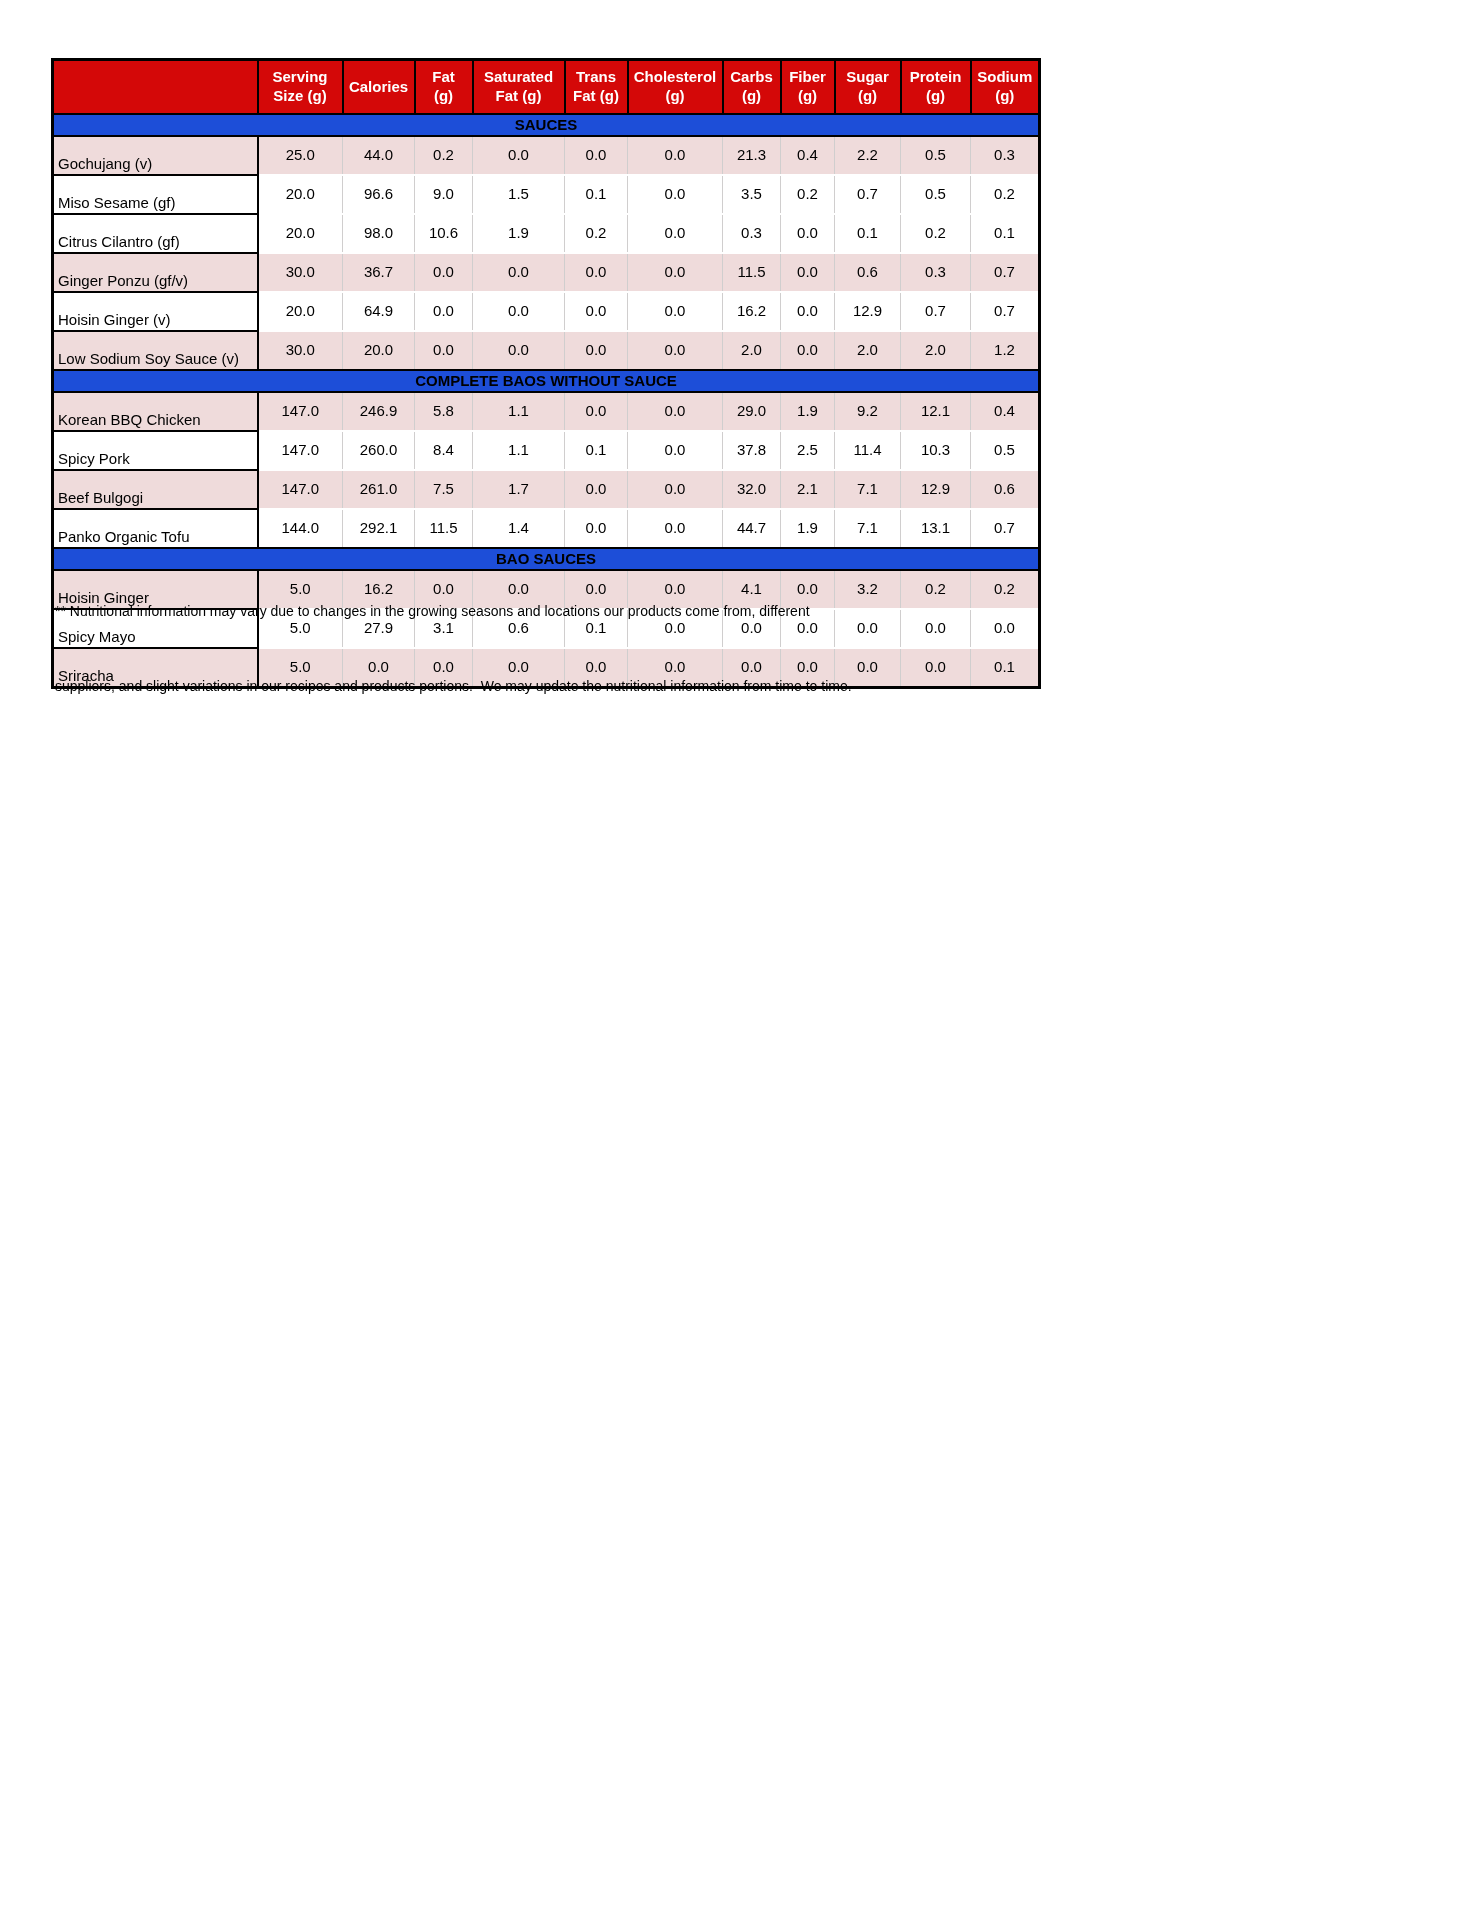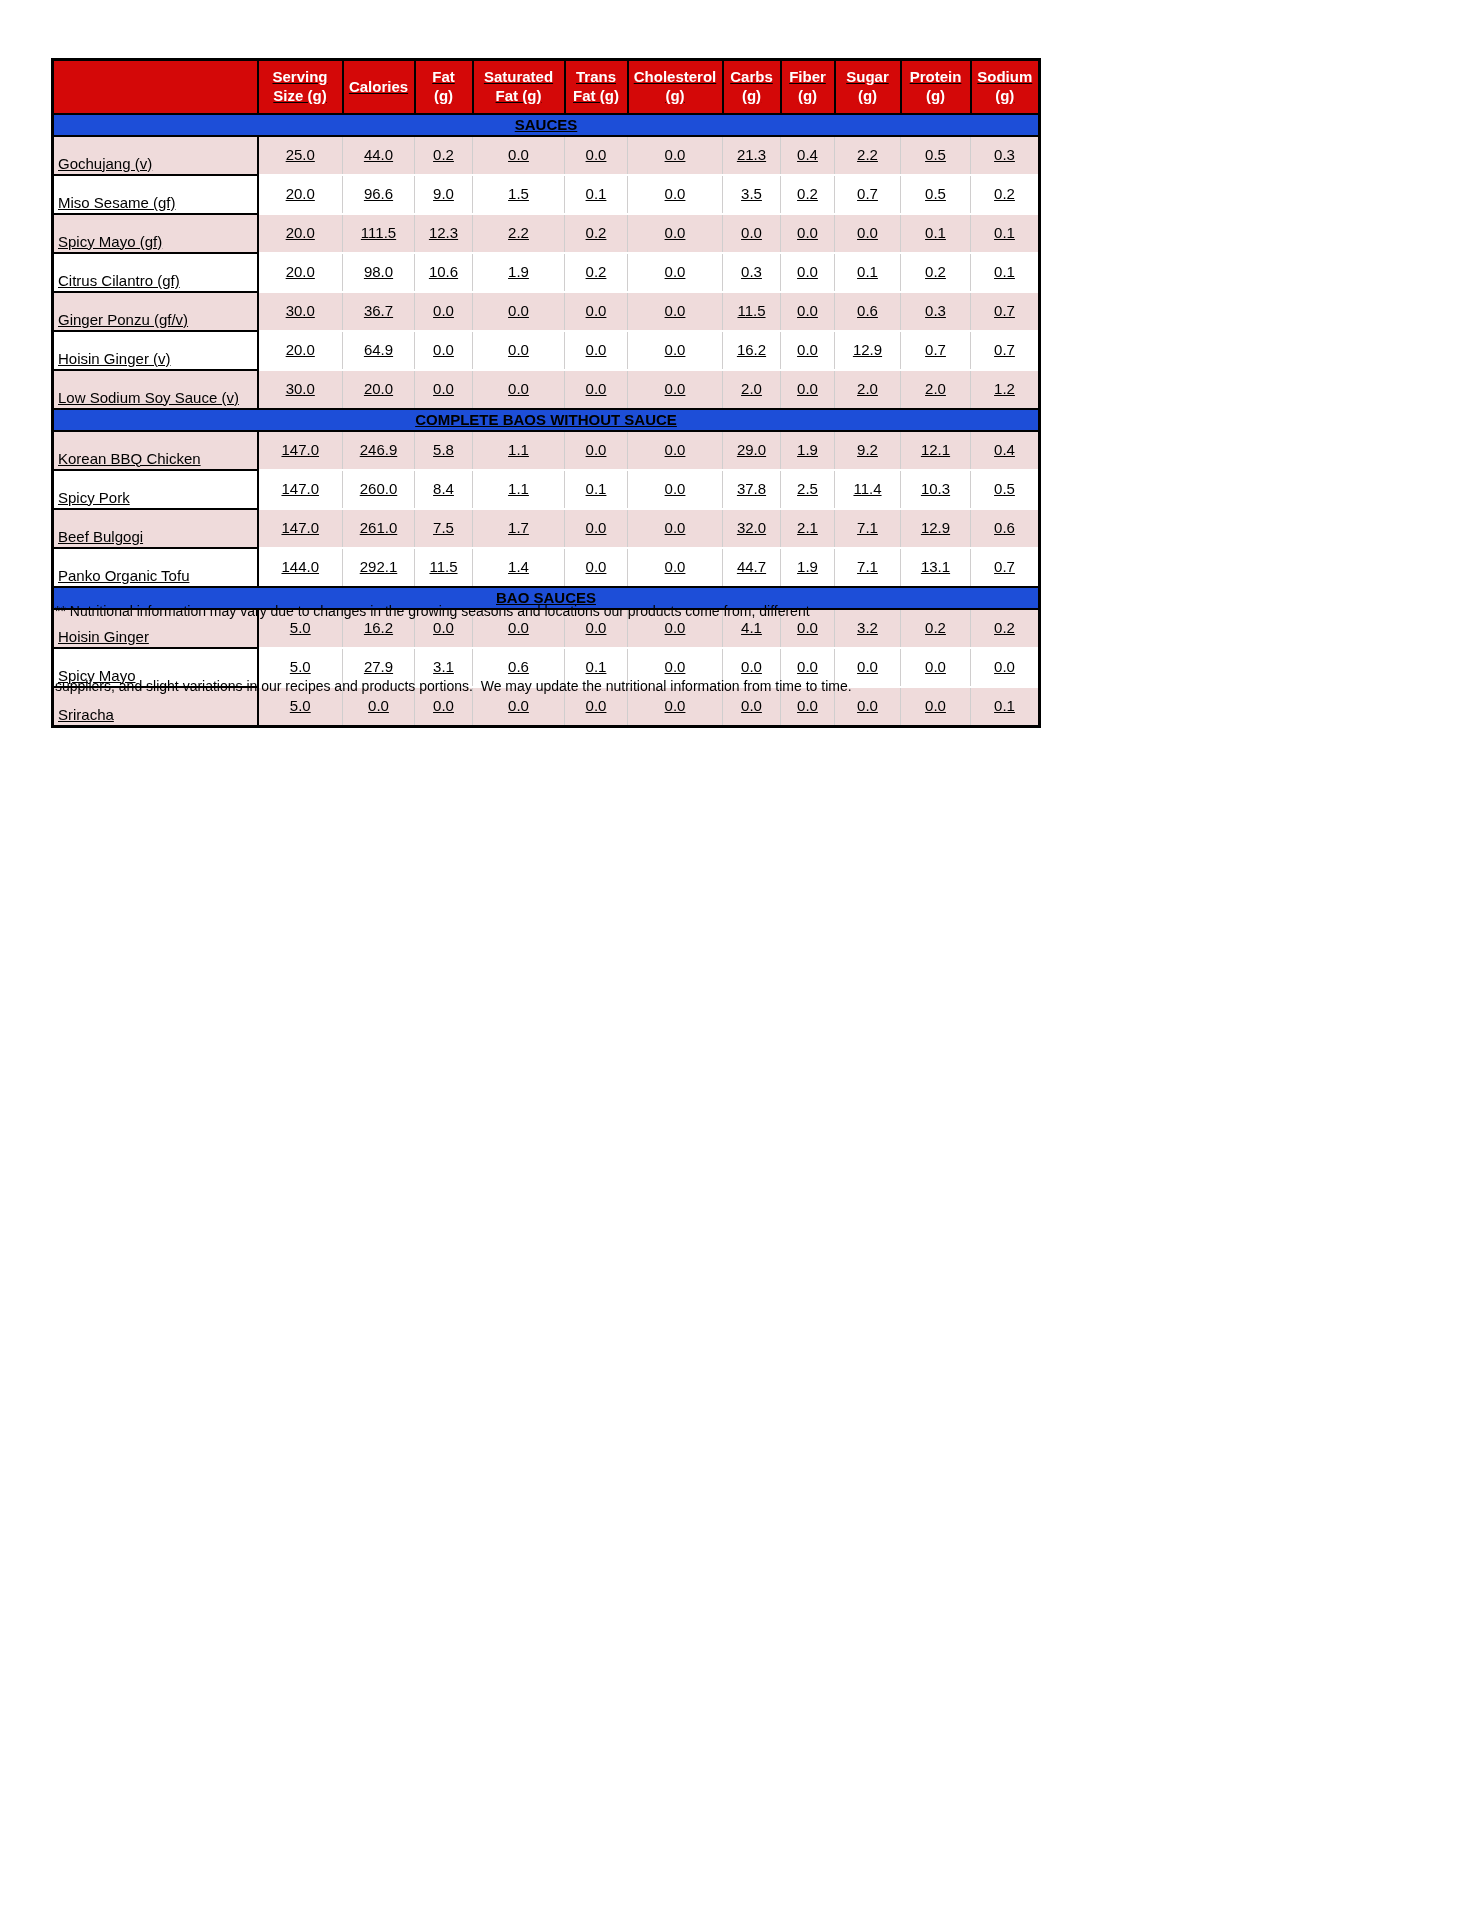--- a/index.html
+++ b/index.html
@@ -14,21 +14,20 @@
   table.nutrition {
     position: absolute;
     left: 51px;
     top: 58px;
     width: 987px;
     border-collapse: collapse;
     table-layout: fixed;
     border: 3px solid #000000;
     font-size: 15px;
     color: #000000;
-    text-decoration: underline;
   }
   table.nutrition th {
     background: #d40808;
     color: #ffffff;
     font-weight: bold;
     border: 2px solid #000000;
     text-align: center;
     vertical-align: middle;
     white-space: pre-line;
     height: 54px;
@@ -144,34 +143,20 @@
           <td class="num">9.0</td>
           <td class="num">1.5</td>
           <td class="num">0.1</td>
           <td class="num">0.0</td>
           <td class="num">3.5</td>
           <td class="num">0.2</td>
           <td class="num">0.7</td>
           <td class="num">0.5</td>
           <td class="num">0.2</td>
         </tr>
-        <tr class="shaded">
-          <td class="name">Spicy Mayo (gf)</td>
-          <td class="num">20.0</td>
-          <td class="num">111.5</td>
-          <td class="num">12.3</td>
-          <td class="num">2.2</td>
-          <td class="num">0.2</td>
-          <td class="num">0.0</td>
-          <td class="num">0.0</td>
-          <td class="num">0.0</td>
-          <td class="num">0.0</td>
-          <td class="num">0.1</td>
-          <td class="num">0.1</td>
-        </tr>
         <tr class="">
           <td class="name">Citrus Cilantro (gf)</td>
           <td class="num">20.0</td>
           <td class="num">98.0</td>
           <td class="num">10.6</td>
           <td class="num">1.9</td>
           <td class="num">0.2</td>
           <td class="num">0.0</td>
           <td class="num">0.3</td>
           <td class="num">0.0</td>

